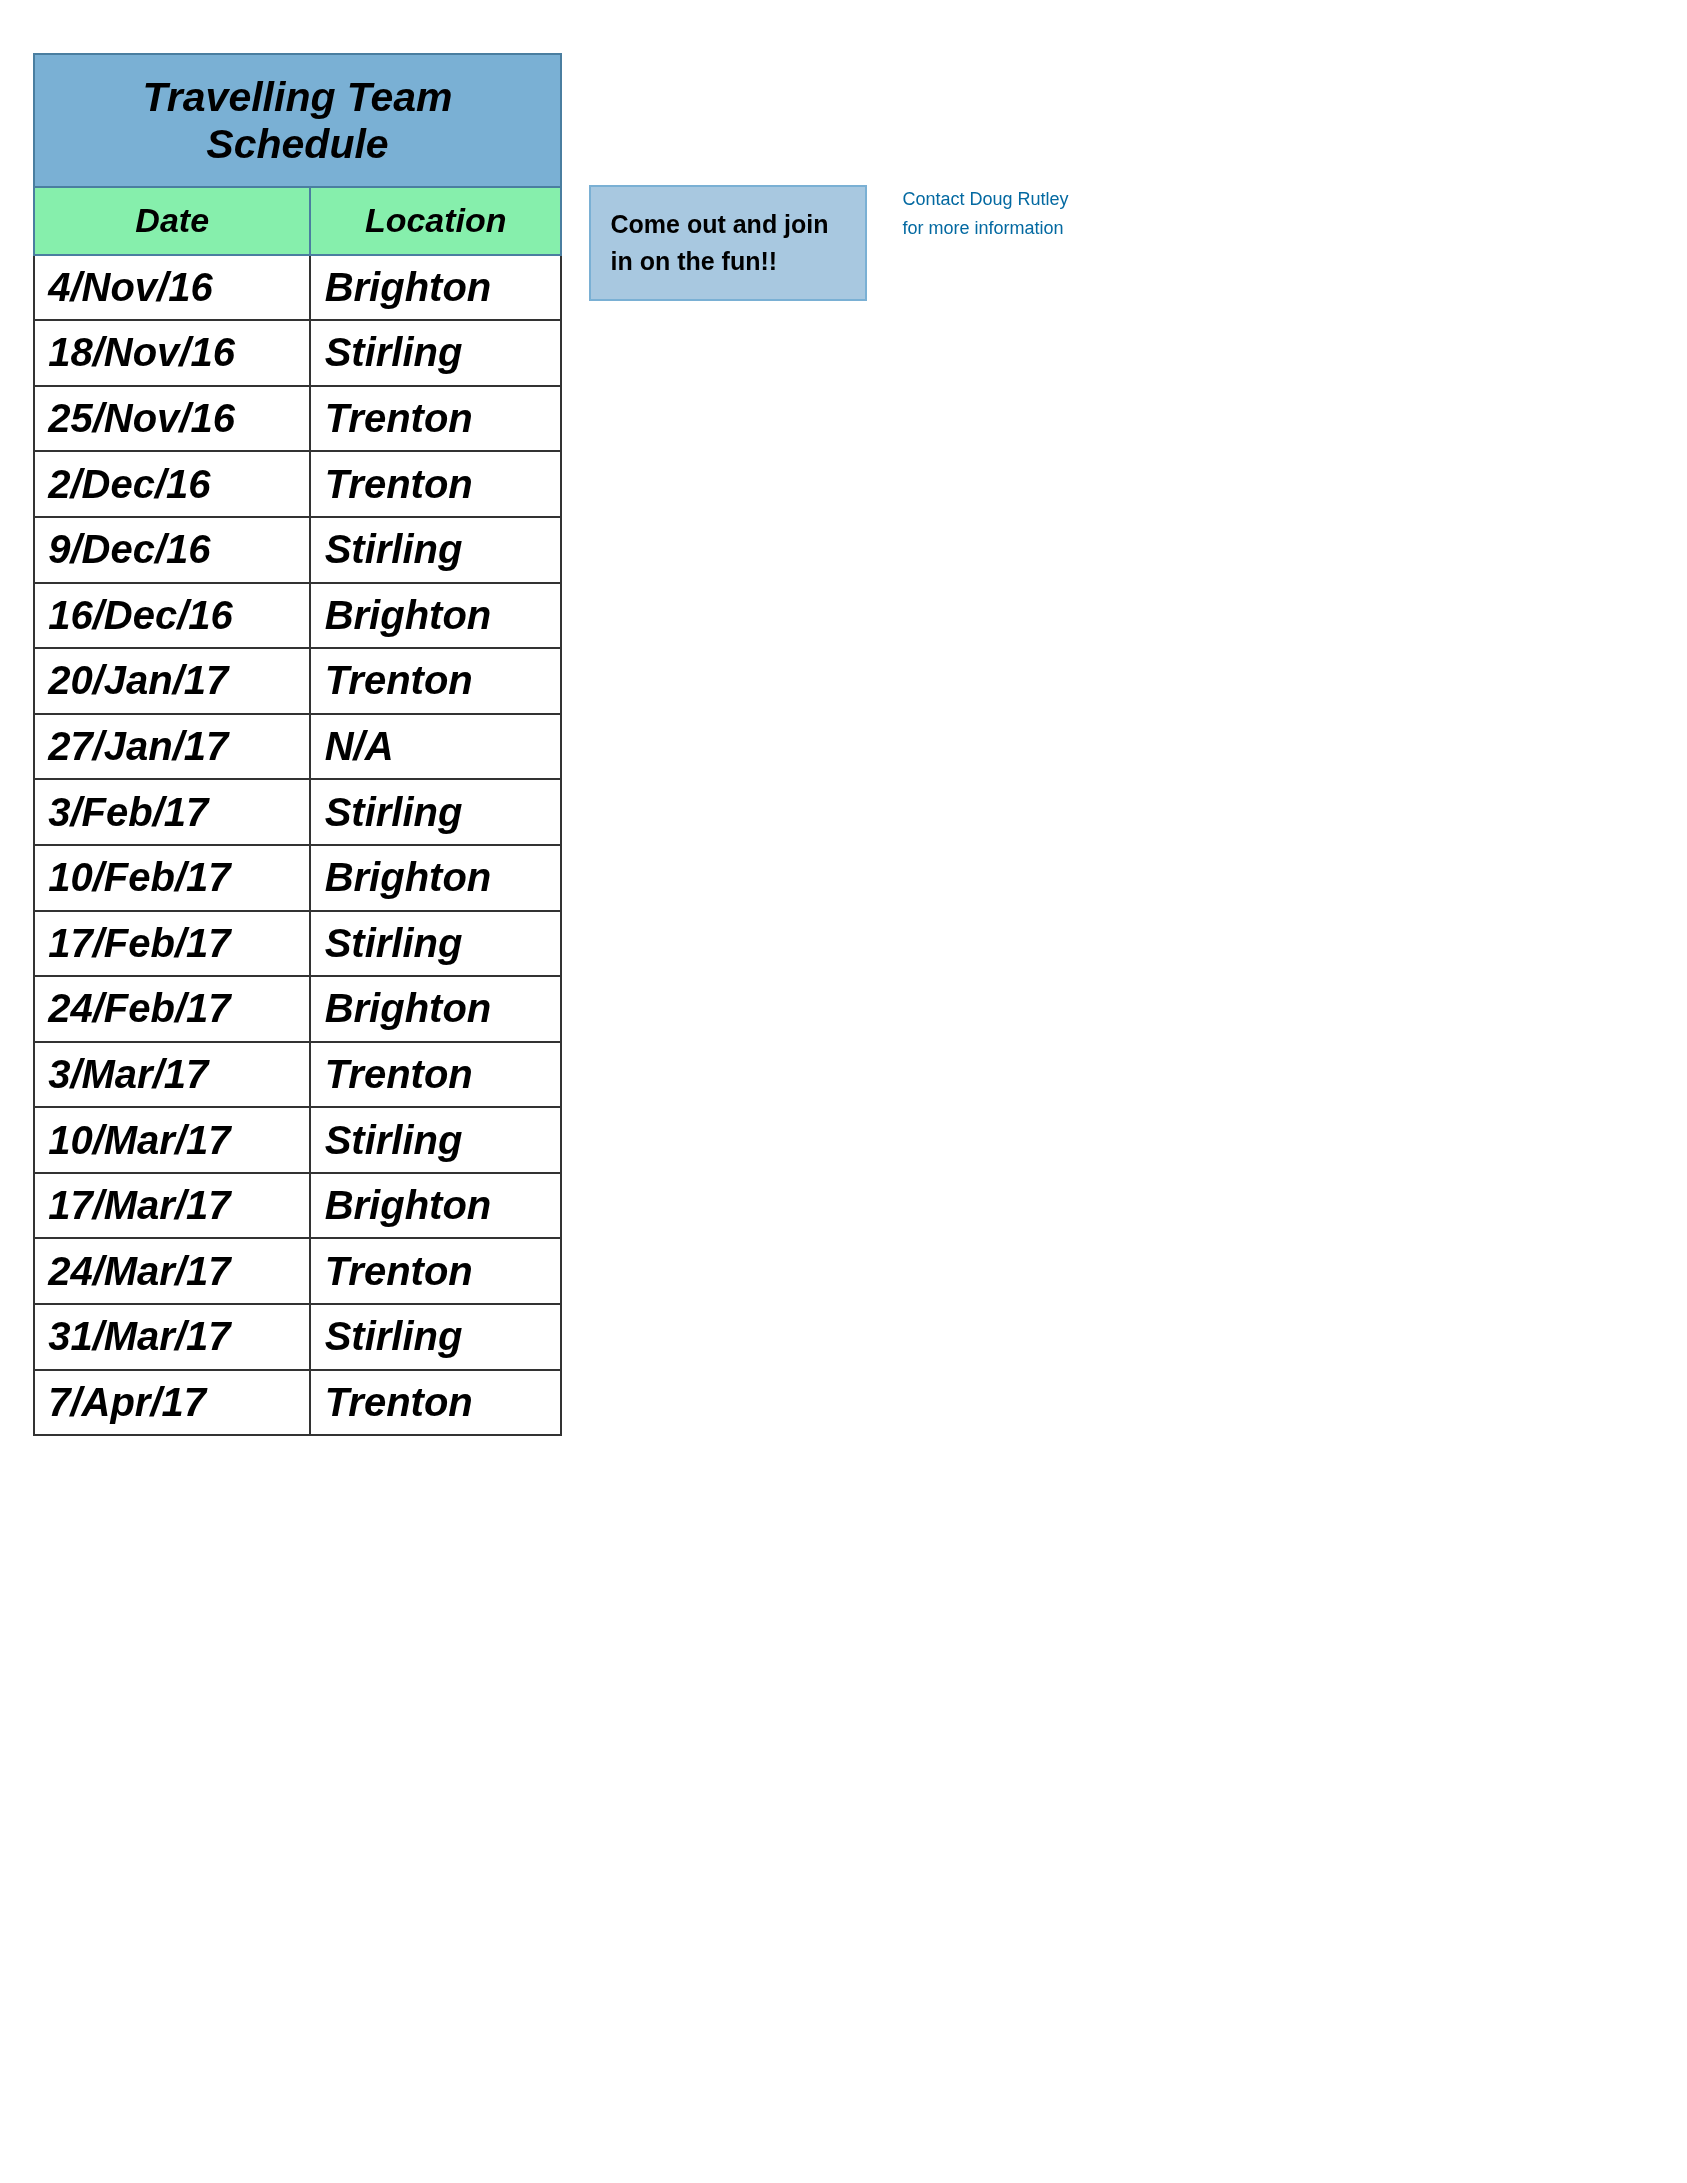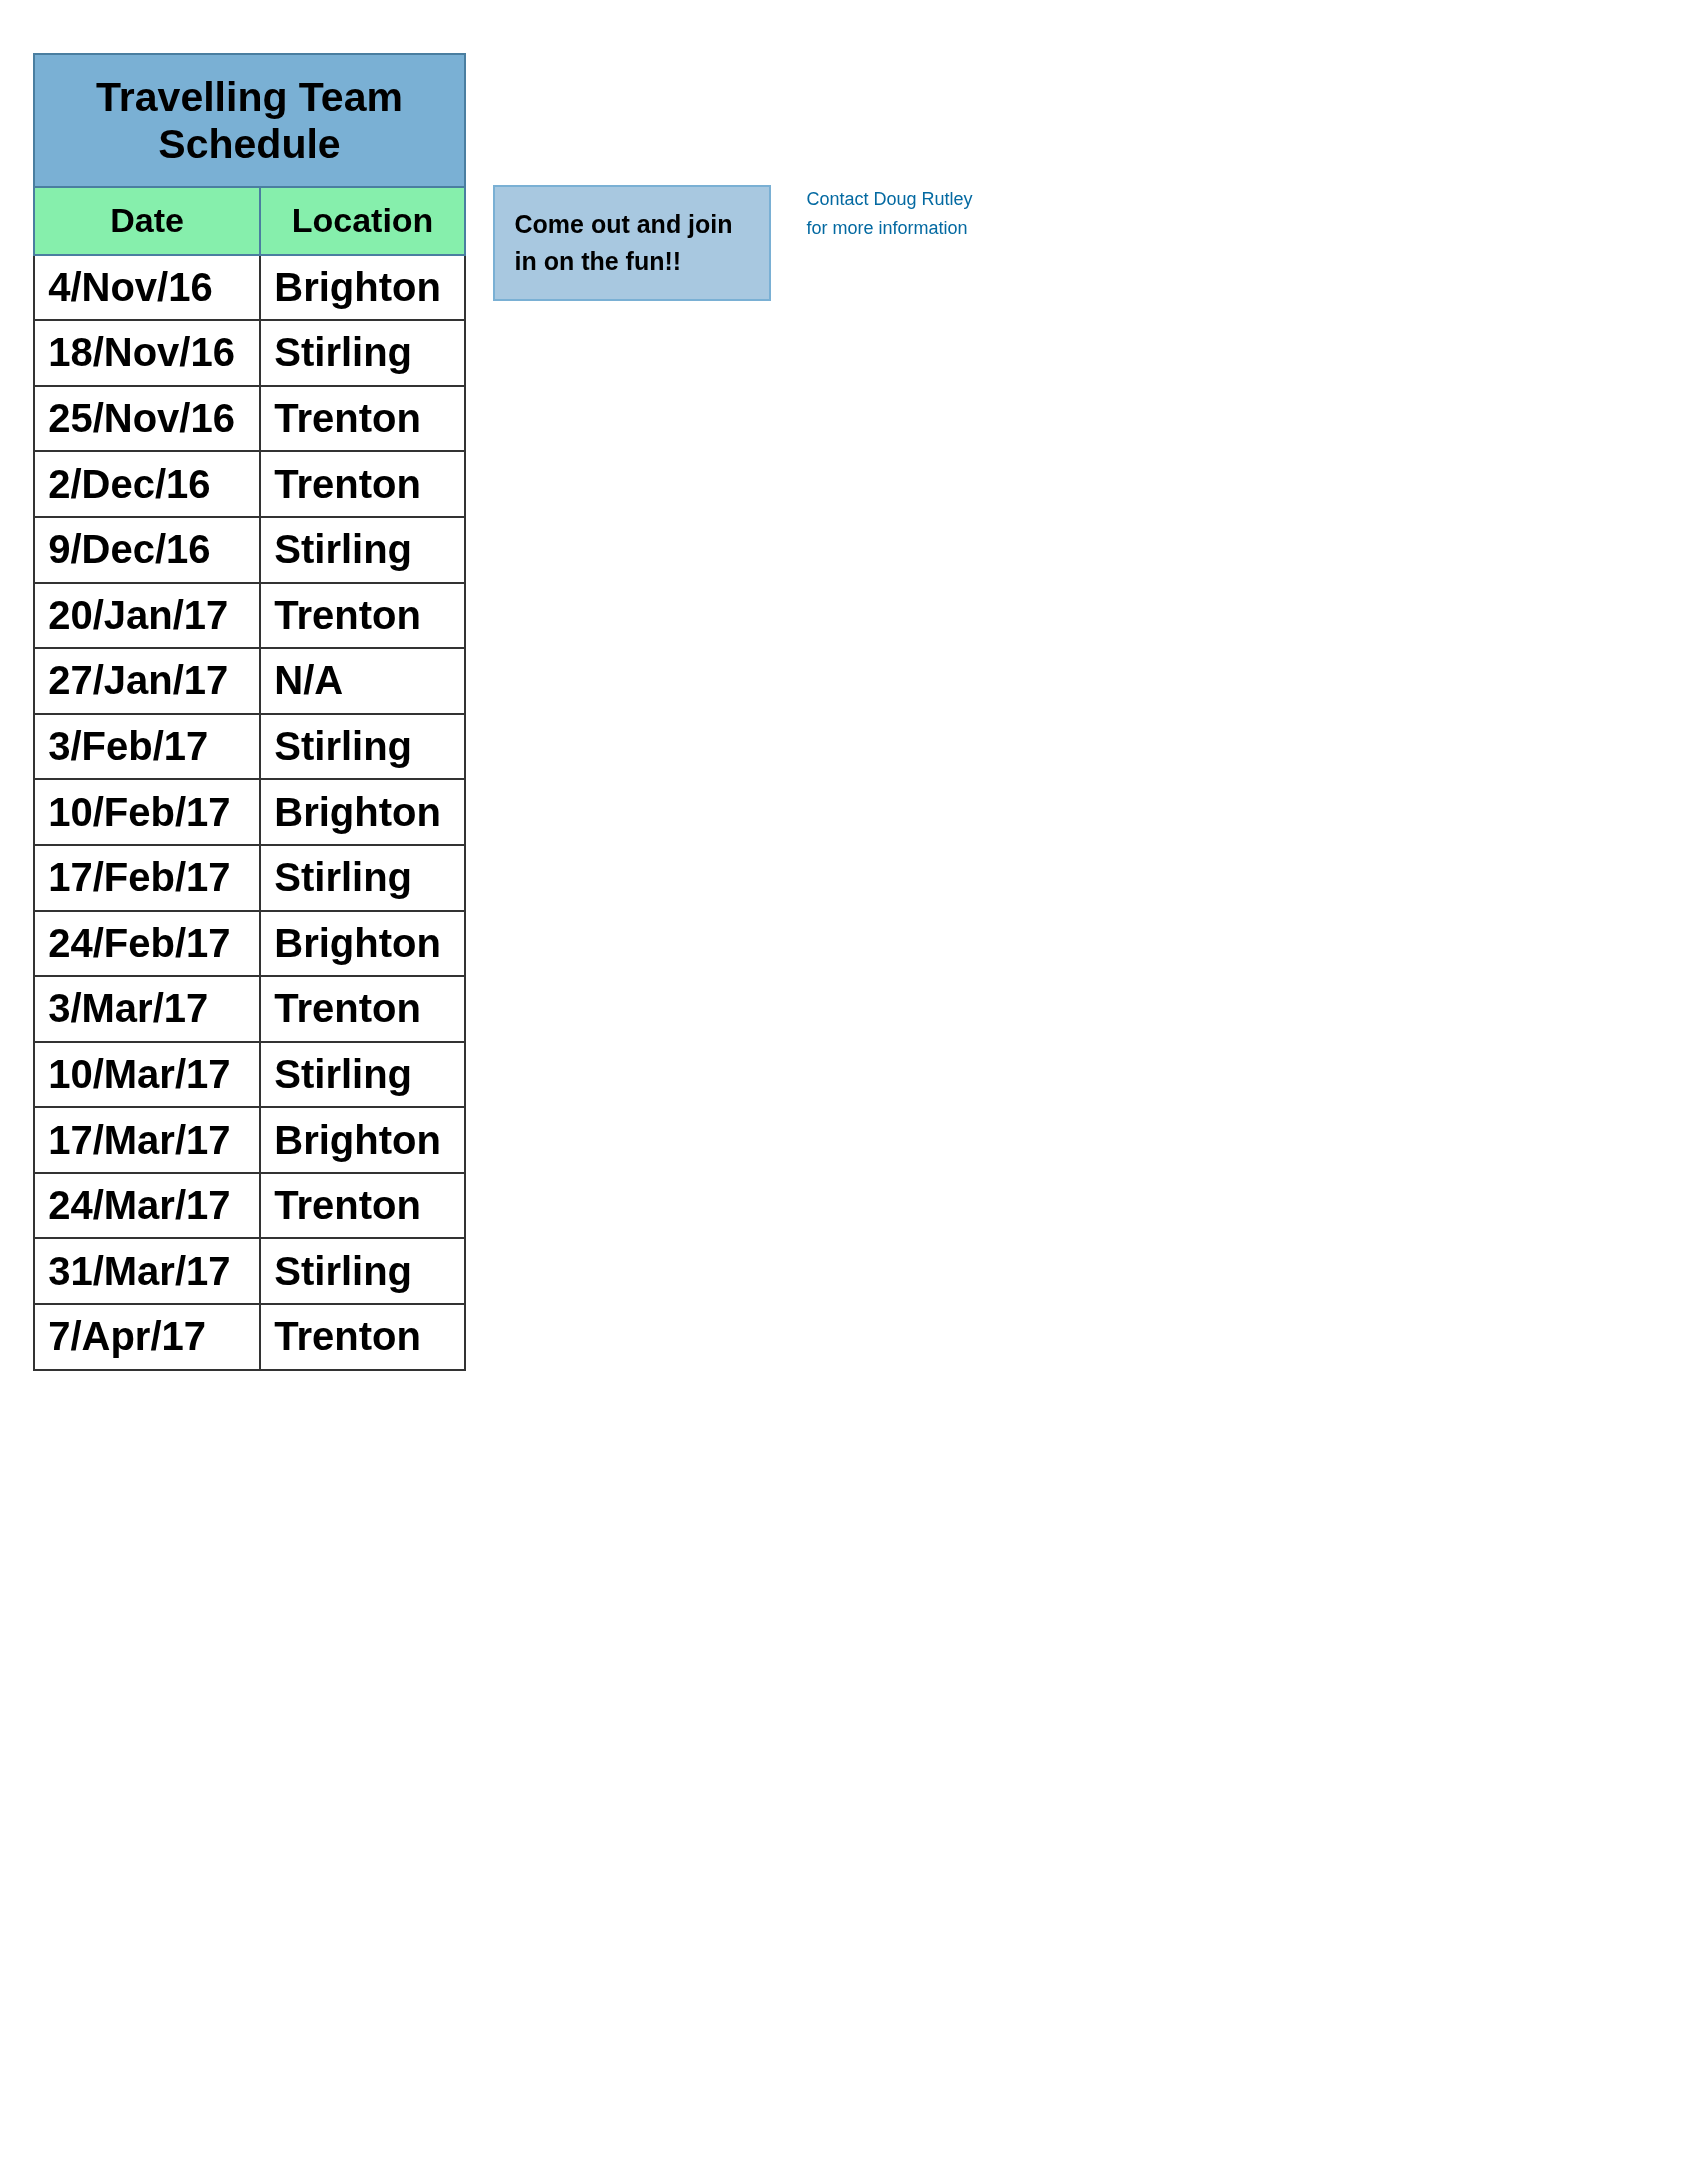--- a/index.html
+++ b/index.html
@@ -23,21 +23,22 @@
       gap: 26.5px;
       padding-top: 13.2px;
     }
 
     .table-section {
       flex-shrink: 0;
     }
 
     .schedule-table {
       border-collapse: collapse;
-      width: 433px;
+      width: 529px;
+      font-style: italic;
     }
 
     .title-row td {
       background-color: #7ab0d4;
       text-align: center;
       padding: 18.5px 13.2px;
       font-size: 41px;
       font-weight: 900;
       color: #000000;
       border: 2px solid #4a7ea0;
@@ -129,20 +130,24 @@
           </tr>
           <tr class="data-row">
             <td>2/Dec/16</td>
             <td>Trenton</td>
           </tr>
           <tr class="data-row">
             <td>9/Dec/16</td>
             <td>Stirling</td>
           </tr>
           <tr class="data-row">
+            <td>16/Dec/16</td>
+            <td>Brighton</td>
+          </tr>
+          <tr class="data-row">
             <td>20/Jan/17</td>
             <td>Trenton</td>
           </tr>
           <tr class="data-row">
             <td>27/Jan/17</td>
             <td>N/A</td>
           </tr>
           <tr class="data-row">
             <td>3/Feb/17</td>
             <td>Stirling</td>

